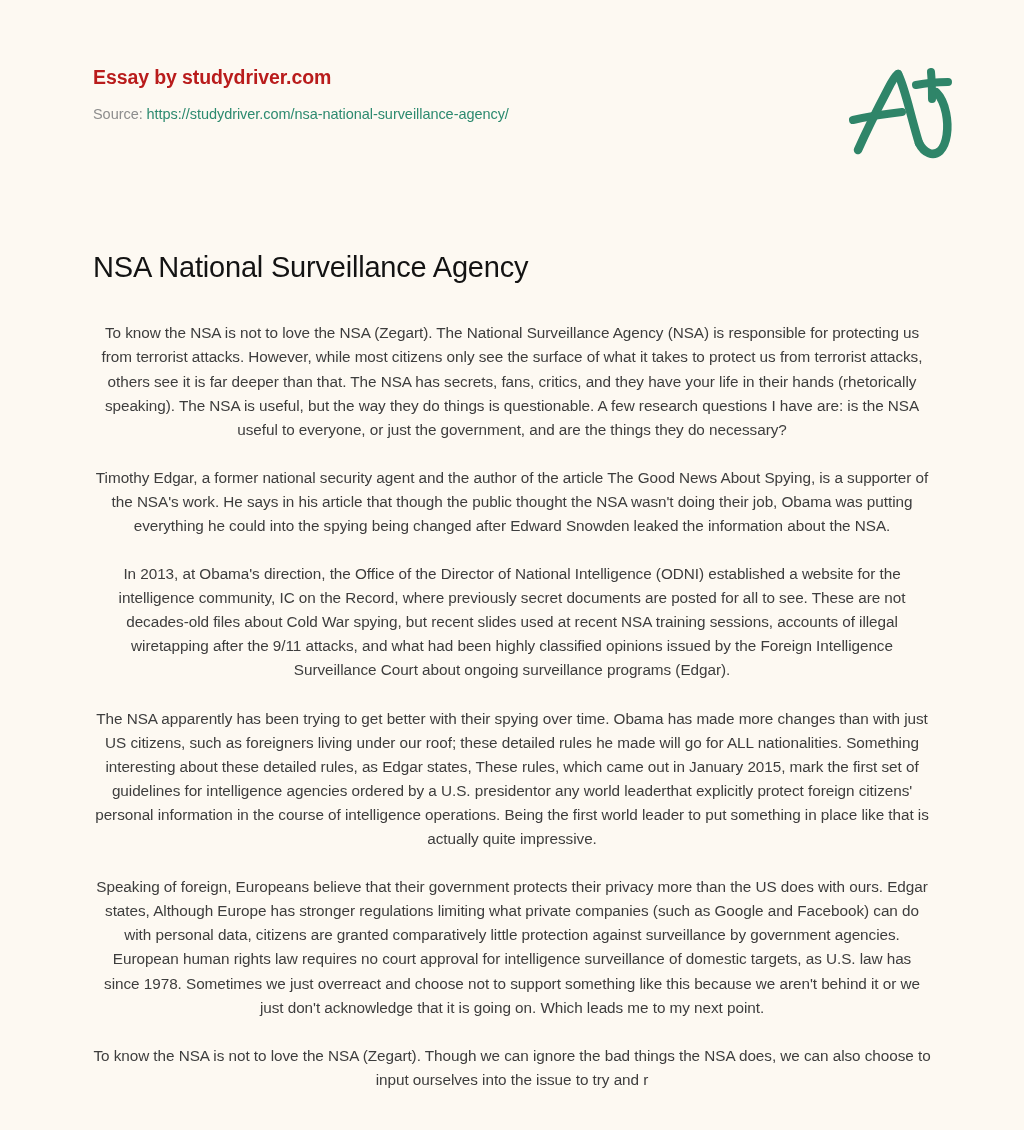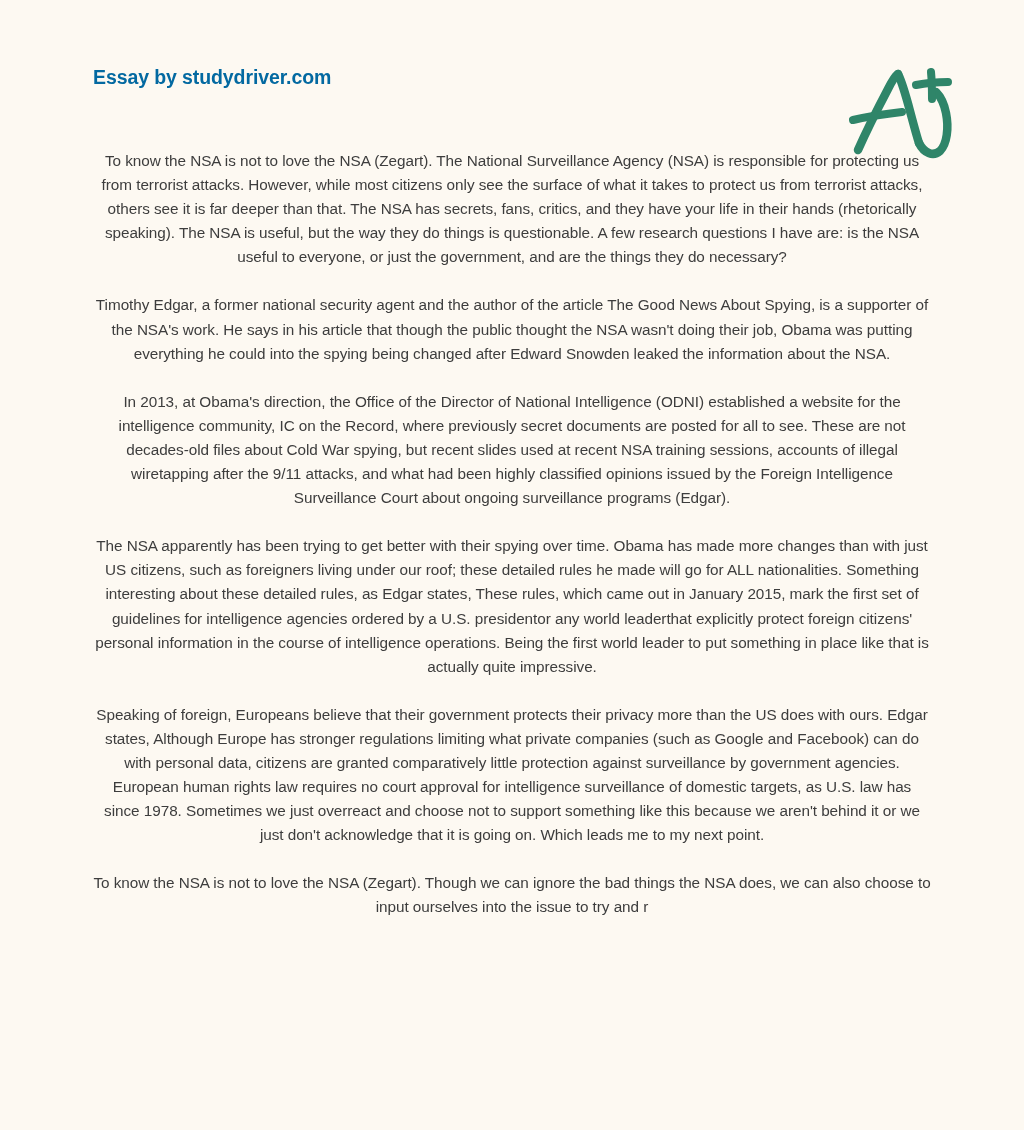--- a/index.html
+++ b/index.html
@@ -29,21 +29,21 @@
   .doc-header {
     position: relative;
     padding-top: 66px;
     height: 112px;
     box-sizing: border-box;
   }
 
   .brand-byline {
     font-size: 19.5px;
     font-weight: bold;
-    color: #0369a1;
+    color: #b91c1c;
     letter-spacing: -0.1px;
     line-height: 1.2;
     margin: 0;
   }
 
   .source-line {
     margin: 17px 0 0 0;
     font-size: 14.5px;
     color: #8d8d8d;
     line-height: 1.2;
@@ -104,40 +104,45 @@
 </style>
 </head>
 <body>
 
 <div class="page">
 
   <header class="doc-header">
 
     <div class="brand-byline">Essay by studydriver.com</div>
 
+    <div class="source-line">
+      <span class="source-label">Source:</span>
+      <a class="source-url" href="#">https://studydriver.com/nsa-national-surveillance-agency/</a>
+    </div>
 
     <div class="logo-mark">
       <svg viewBox="0 0 122 108" xmlns="http://www.w3.org/2000/svg" fill="none" stroke="#2f8569" stroke-linecap="round" stroke-linejoin="round">
 
         <path d="M22 92 C30 74 42 50 52 31 C56 23 59 18 62 16" stroke-width="8.5"></path>
 
         <path d="M62 16 C66 24 70 38 74 53 C78 68 81 79 83 85" stroke-width="8.5"></path>
 
         <path d="M17 62 C30 59 48 56 66 54" stroke-width="8"></path>
 
         <path d="M83 85 C88 95 97 99 104 93 C111 86 113 70 110 55 C108 45 104 38 100 34" stroke-width="8.5"></path>
 
         <path d="M95 14 C96 24 96 33 96 41" stroke-width="8"></path>
 
         <path d="M80 27 C90 25 102 24 112 24" stroke-width="8"></path>
       </svg>
     </div>
 
   </header>
 
+  <h1 class="doc-title">NSA National Surveillance Agency</h1>
 
   <div class="doc-body">
     <p>To know the NSA is not to love the NSA (Zegart). The National Surveillance Agency (NSA) is responsible for protecting us from terrorist attacks. However, while most citizens only see the surface of what it takes to protect us from terrorist attacks, others see it is far deeper than that. The NSA has secrets, fans, critics, and they have your life in their hands (rhetorically speaking). The NSA is useful, but the way they do things is questionable. A few research questions I have are: is the NSA useful to everyone, or just the government, and are the things they do necessary?</p>
     <p>Timothy Edgar, a former national security agent and the author of the article The Good News About Spying, is a supporter of the NSA's work. He says in his article that though the public thought the NSA wasn't doing their job, Obama was putting everything he could into the spying being changed after Edward Snowden leaked the information about the NSA.</p>
     <p>In 2013, at Obama's direction, the Office of the Director of National Intelligence (ODNI) established a website for the intelligence community, IC on the Record, where previously secret documents are posted for all to see. These are not decades-old files about Cold War spying, but recent slides used at recent NSA training sessions, accounts of illegal wiretapping after the 9/11 attacks, and what had been highly classified opinions issued by the Foreign Intelligence Surveillance Court about ongoing surveillance programs (Edgar).</p>
     <p>The NSA apparently has been trying to get better with their spying over time. Obama has made more changes than with just US citizens, such as foreigners living under our roof; these detailed rules he made will go for ALL nationalities. Something interesting about these detailed rules, as Edgar states, These rules, which came out in January 2015, mark the first set of guidelines for intelligence agencies ordered by a U.S. presidentor any world leaderthat explicitly protect foreign citizens' personal information in the course of intelligence operations. Being the first world leader to put something in place like that is actually quite impressive.</p>
     <p>Speaking of foreign, Europeans believe that their government protects their privacy more than the US does with ours. Edgar states, Although Europe has stronger regulations limiting what private companies (such as Google and Facebook) can do with personal data, citizens are granted comparatively little protection against surveillance by government agencies. European human rights law requires no court approval for intelligence surveillance of domestic targets, as U.S. law has since 1978. Sometimes we just overreact and choose not to support something like this because we aren't behind it or we just don't acknowledge that it is going on. Which leads me to my next point.</p>
     <p>To know the NSA is not to love the NSA (Zegart). Though we can ignore the bad things the NSA does, we can also choose to input ourselves into the issue to try and r</p>
   </div>
 

